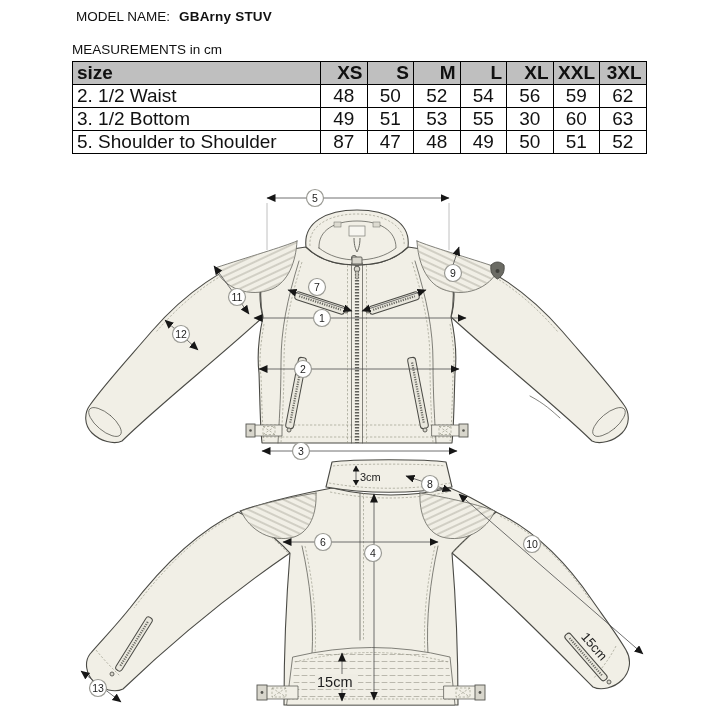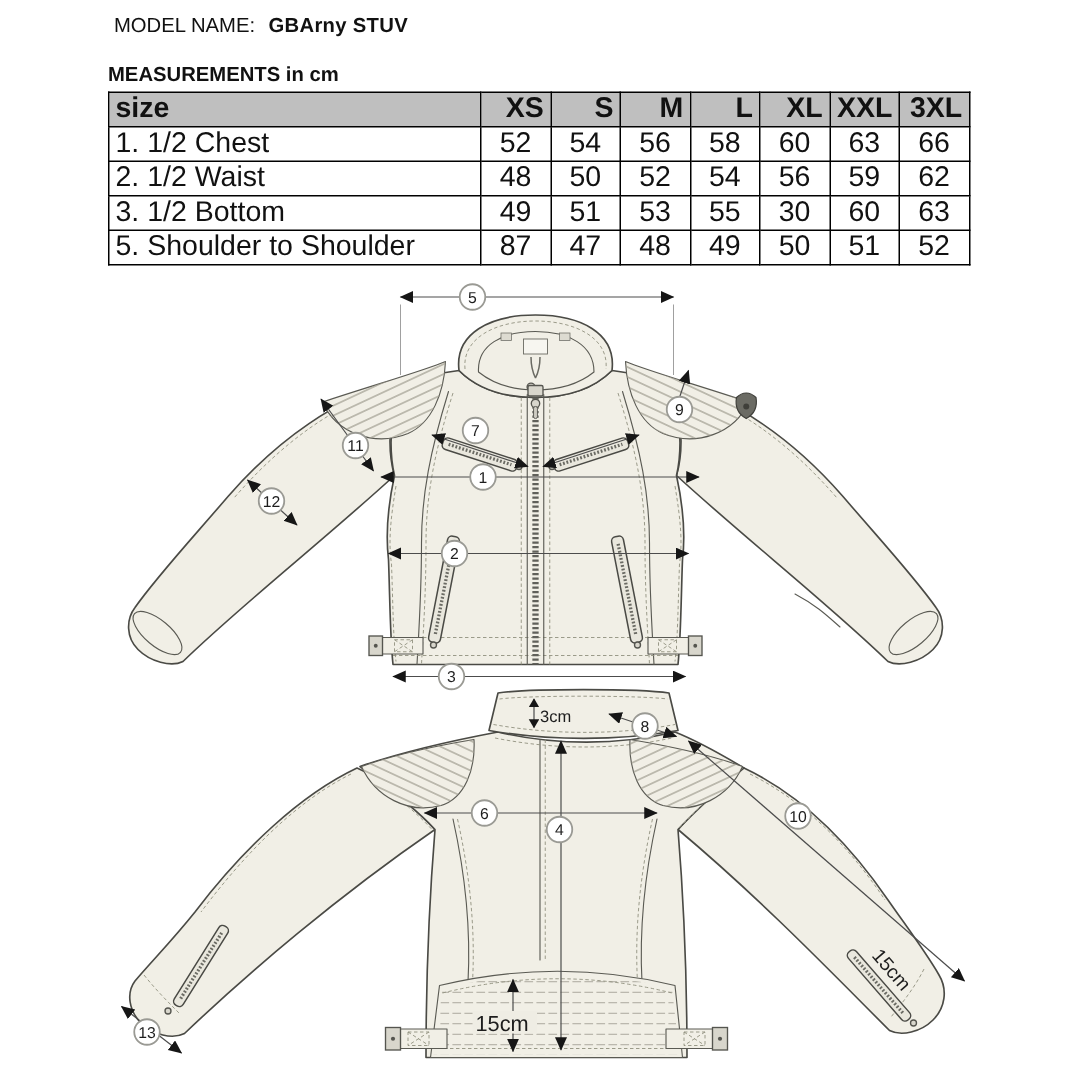--- a/index.html
+++ b/index.html
@@ -1,20 +1,20 @@
 <!DOCTYPE html>
 <html><head>
 <meta charset="utf-8">
 <style>
   html,body{margin:0;padding:0;background:#fff;}
   body{width:713px;height:713px;position:relative;overflow:hidden;
        font-family:"Liberation Sans",sans-serif;color:#111;}
   .titleline{position:absolute;left:76px;top:9px;font-size:13.5px;}
   .titleline .name{font-weight:bold;margin-left:9px;letter-spacing:.2px;text-align:right;}
-  .meas{position:absolute;left:72px;top:42px;font-size:13.5px;font-weight:bold;}
+  .meas{position:absolute;left:72px;top:42px;font-size:13.5px;font-weight:normal;}
   table.sz{position:absolute;left:72px;top:61px;width:574px;border-collapse:collapse;
            table-layout:fixed;font-size:19px;}
   table.sz th,table.sz td{border:1.6px solid #000;height:18.9px;padding:0 4px;
            text-align:center;overflow:hidden;white-space:nowrap;}
   table.sz thead th{background:#bfbfbf;font-weight:bold;text-align:right;}
   table.sz .l{text-align:left;}
   svg.fig{position:absolute;left:0;top:0;}
   .ln{fill:none;stroke:#4a4a45;stroke-width:1.1;stroke-linejoin:round;stroke-linecap:round;}
   .ln2{fill:none;stroke:#5a5a53;stroke-width:0.75;stroke-linejoin:round;stroke-linecap:round;}
   .stitch{fill:none;stroke:#91917f;stroke-width:0.6;stroke-dasharray:2.3 1.7;}
@@ -59,30 +59,20 @@
         <th>XS</th>
         <th>S</th>
         <th>M</th>
         <th>L</th>
         <th>XL</th>
         <th>XXL</th>
         <th>3XL</th>
       </tr>
     </thead>
     <tbody>
-      <tr>
-        <td class="l">1. 1/2 Chest</td>
-        <td>52</td>
-        <td>54</td>
-        <td>56</td>
-        <td>58</td>
-        <td>60</td>
-        <td>63</td>
-        <td>66</td>
-      </tr>
       <tr>
         <td class="l">2. 1/2 Waist</td>
         <td>48</td>
         <td>50</td>
         <td>52</td>
         <td>54</td>
         <td>56</td>
         <td>59</td>
         <td>62</td>
       </tr>

